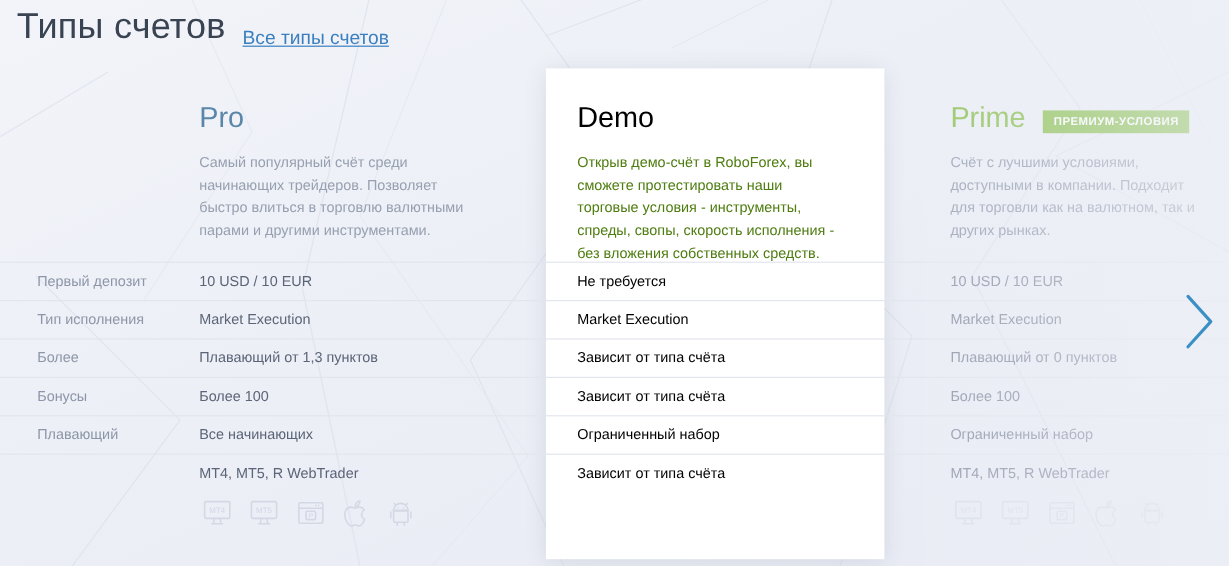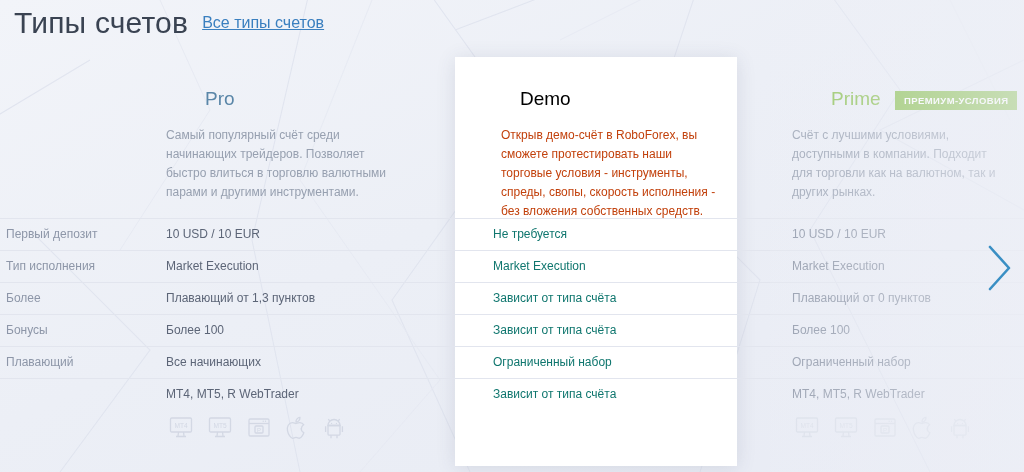--- a/index.html
+++ b/index.html
@@ -13,21 +13,21 @@
     background: #eef0f7;
   }
 
   
   .bg-layer { position: absolute; inset: 0; overflow: hidden; }
   .bg-svg { position: absolute; inset: 0; width: 1024px; height: 472px; }
 
   
   .header {
     position: absolute; left: 14px; top: 4px;
-    display: flex; align-items: center; gap: 14px;
+    display: flex; align-items: flex-end; gap: 14px;
     z-index: 6;
   }
   .page-title {
     font-size: 30px; font-weight: 400; color: #3a4352;
     letter-spacing: .2px; line-height: 38px;
   }
   .all-types-link {
     font-size: 16px; color: #3a7fbf;
     text-decoration: underline; cursor: pointer;
     white-space: nowrap;
@@ -35,21 +35,21 @@
 
   
   .grid { position: absolute; inset: 0; z-index: 5; }
 
   
   .label-col {
     position: absolute; left: 0; top: 218px; width: 160px;
   }
   .label-cell {
     height: 32px; display: flex; align-items: center;
-    padding-left: 6px;
+    padding-left: 31px;
     font-size: 12px; color: #8d96a8;
     white-space: nowrap;
   }
 
   
   .sep {
     position: absolute; left: 0; width: 1024px; height: 1px;
     background: #e2e5ee;
   }
 
@@ -70,52 +70,51 @@
   
   .fade-overlay {
     position: absolute; left: 770px; top: 0;
     width: 254px; height: 472px;
     background: linear-gradient(to right, rgba(238,240,247,.18), rgba(238,240,247,.62));
     z-index: 7; pointer-events: none;
   }
 
   .card-head { position: absolute; top: 84px; }
   .card-title {
-    font-size: 19px; font-weight: 400; line-height: 30px;
+    font-size: 24px; font-weight: 400; line-height: 30px;
     white-space: nowrap;
-    margin-left: 39px;
   }
   .title-pro   { color: #5a86a8; }
   .title-demo  { color: #000000; }
   .title-prime { color: #8cc152; }
 
   .badge {
     display: inline-block; vertical-align: middle;
     margin-left: 10px; padding: 4px 9px 4px 9px;
     background: #8cc152; color: #ffffff;
     font-size: 9.5px; font-weight: 700; letter-spacing: .4px;
     line-height: 11px; white-space: nowrap;
   }
 
   .card-desc {
     position: absolute; top: 126px;
     font-size: 12px; line-height: 19px; color: #97a0b0;
   }
-  .desc-demo { color: #c2410c; margin-left: 20px; }
+  .desc-demo { color: #4d7c0f; }
 
   
   .values { position: absolute; top: 218px; }
   .value-cell {
     height: 32px; display: flex; align-items: center;
     font-size: 12px; color: #5c6577;
     white-space: nowrap;
     text-align: center;
   }
   .values-prime .value-cell { color: #8992a3; }
-  .values-demo  .value-cell { color: #0f766e; margin-left: 12px; }
+  .values-demo  .value-cell { color: #000000; }
 
   
   .icons {
     position: absolute; top: 415px;
     display: flex; gap: 13px; align-items: center;
   }
   .icons svg { display: block; }
 
   
   .next-arrow {

